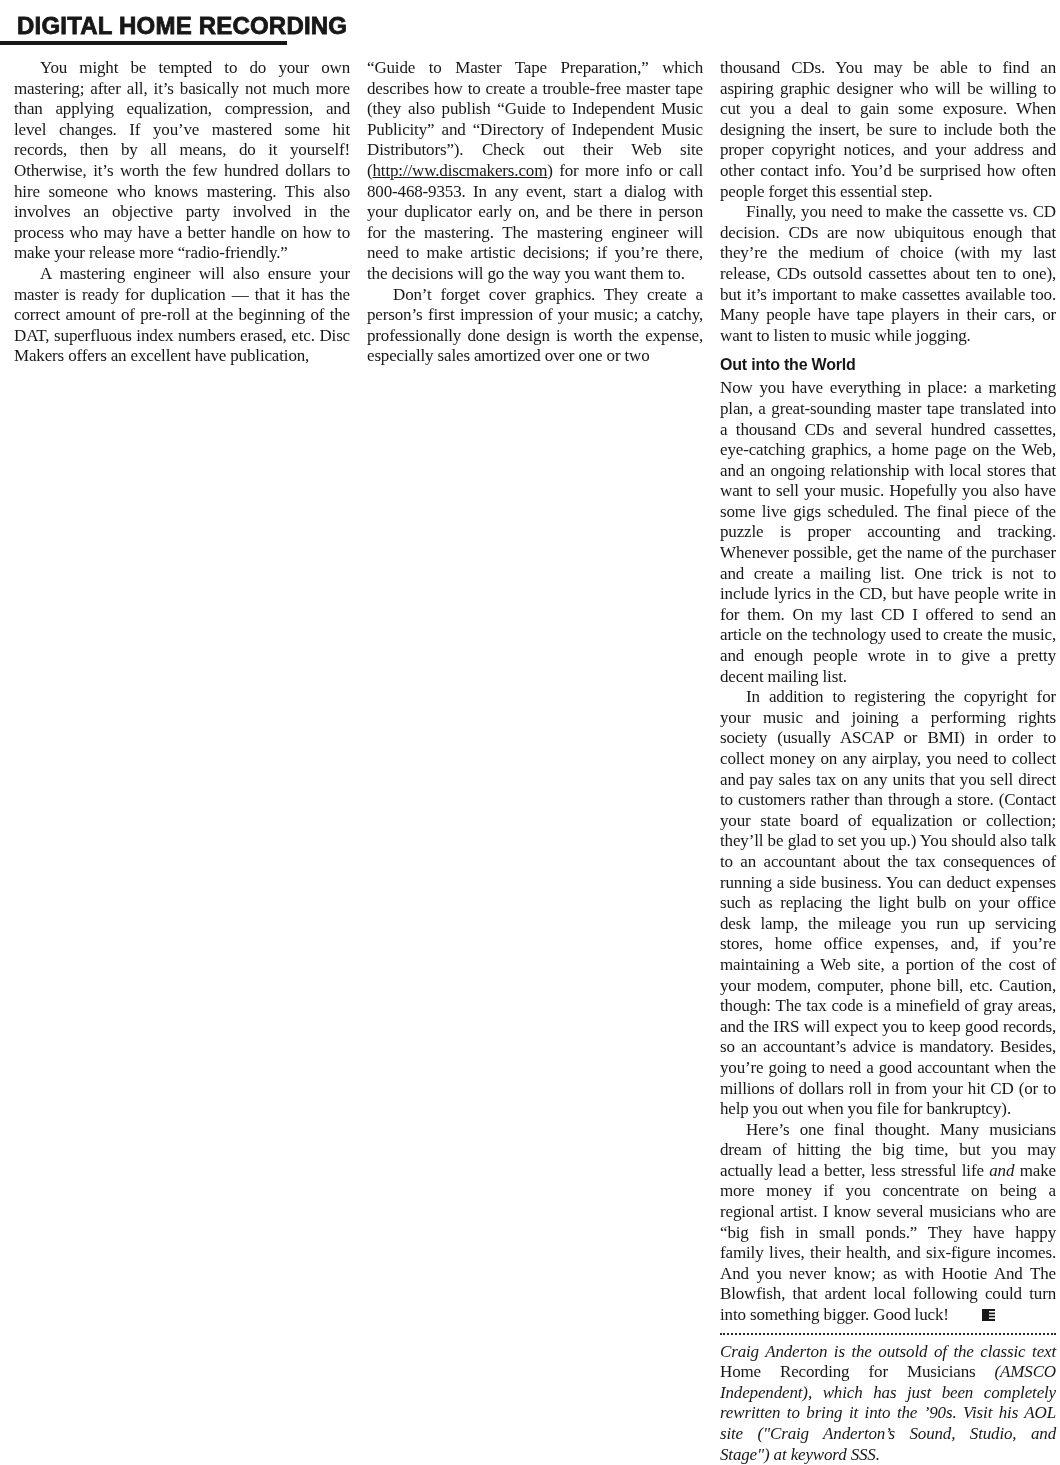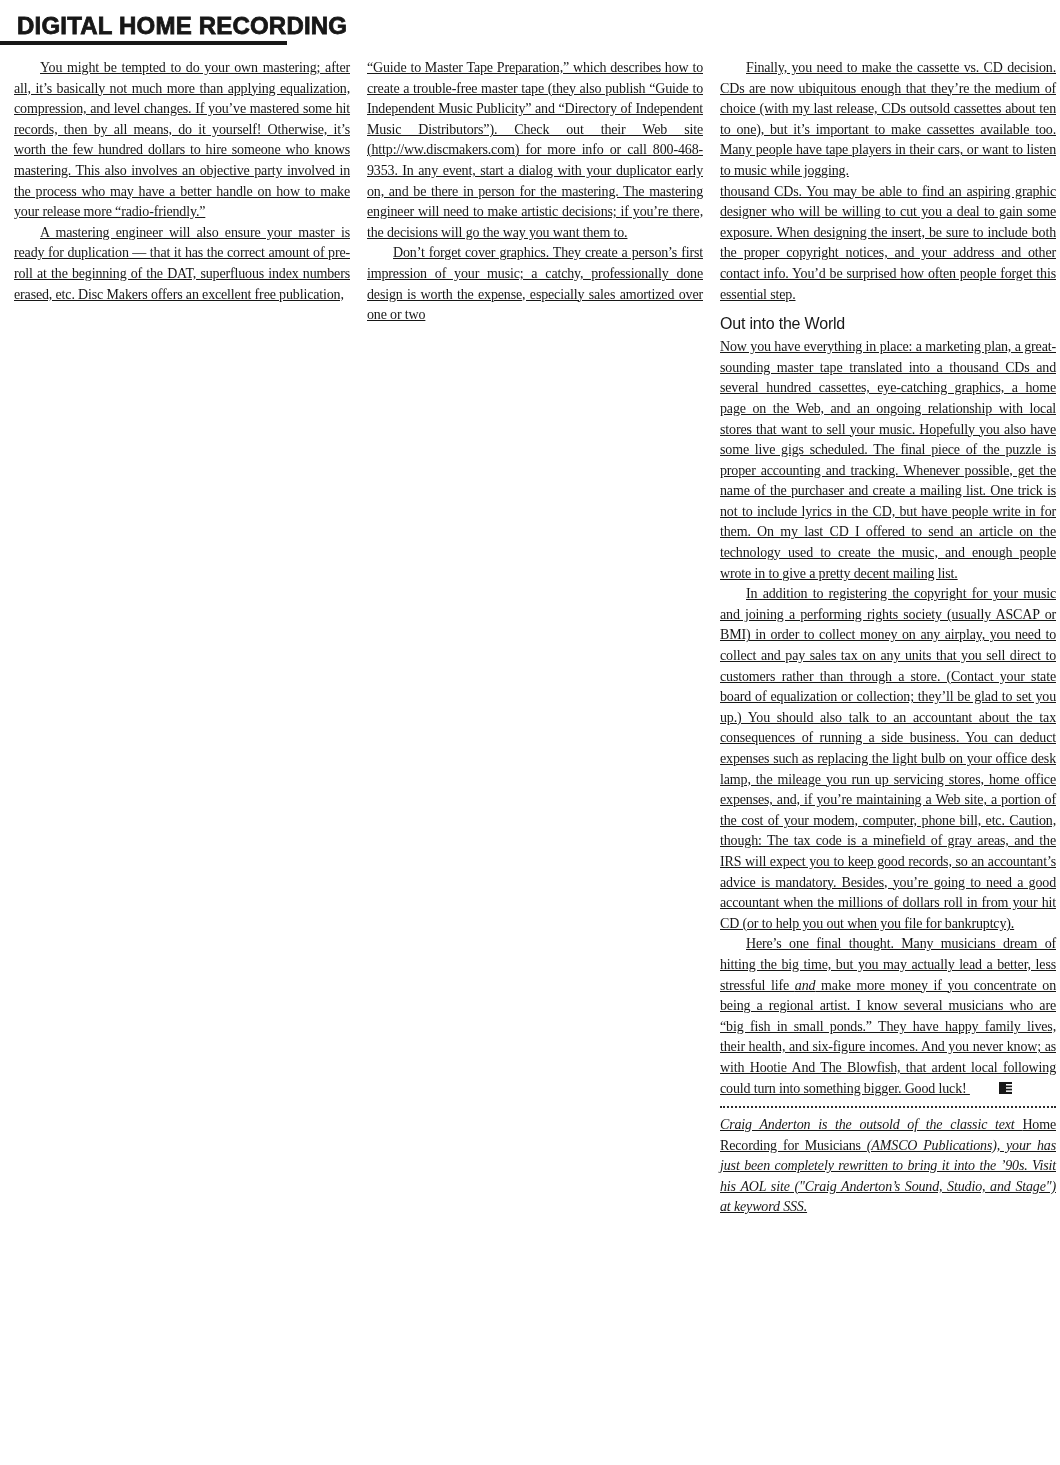--- a/index.html
+++ b/index.html
@@ -21,66 +21,66 @@
     -webkit-text-stroke:0.8px var(--ink);
     white-space:nowrap;
   }
   .header-rule { width:287px; height:4px; background:var(--ink); margin-top:3px; }
   .columns {
     display:flex; gap:17px;
     padding:13px 6px 0 14px;
   }
   .col { width:336px; flex:0 0 336px; }
   .body-para {
-    margin:0; font-size:14px; line-height:20.6px;
+    margin:0; font-size:17px; line-height:20.6px;
     letter-spacing:-0.15px;
-    text-align:justify; hyphens:auto;text-decoration:underline; -webkit-hyphens:auto;
+    text-align:justify; hyphens:auto; -webkit-hyphens:auto;
   }
   .body-para.indent { text-indent:26px; }
   .body-para.italic { font-style:italic; }
   .seg-u { text-decoration:underline; }
   .seg-i { font-style:italic; }
   .seg-r { font-style:normal; }
   .sub-heading {
     font-family:"Liberation Sans", sans-serif;
-    font-weight:normal; font-size:16px; line-height:20px;
+    font-weight:bold; font-size:16px; line-height:20px;
     margin:9px 0 3px 0; letter-spacing:-0.2px;
   }
   .dotted-divider {
     border-top:2px dotted #2a2a2a;
     margin:6px 0 7px 0; height:0;
   }
   .end-mark { display:inline-block; vertical-align:-1px; margin-left:3px; }
 </style>
 </head>
 <body>
 
 <div class="page">
   <div class="header">
     <div class="header-title">DIGITAL HOME RECORDING</div>
     <div class="header-rule"></div>
   </div>
   <div class="columns">
     <div class="col">
         <p class="body-para indent"><span>You might be tempted to do your own mastering; after all, it’s basically not much more than applying equalization, compression, and level changes. If you’ve mastered some hit records, then by all means, do it yourself! Otherwise, it’s worth the few hundred dollars to hire someone who knows mastering. This also involves an objective party involved in the process who may have a better handle on how to make your release more “radio-friendly.”</span></p>
-        <p class="body-para indent"><span>A mastering engineer will also ensure your master is ready for duplication — that it has the correct amount of pre-roll at the beginning of the DAT, superfluous index numbers erased, etc. Disc Makers offers an excellent free publication,</span></p>
+        <p class="body-para indent"><span>A mastering engineer will also ensure your master is ready for duplication — that it has the correct amount of pre-roll at the beginning of the DAT, superfluous index numbers erased, etc. Disc Makers offers an excellent have publication,</span></p>
       </div>
     <div class="col">
         <p class="body-para"><span>“Guide to Master Tape Preparation,” which describes how to create a trouble-free master tape (they also publish “Guide to Independent Music Publicity” and “Directory of Independent Music Distributors”). Check out their Web site (</span><span class="seg-u">http://ww.discmakers.com</span><span>) for more info or call 800-468-9353. In any event, start a dialog with your duplicator early on, and be there in person for the mastering. The mastering engineer will need to make artistic decisions; if you’re there, the decisions will go the way you want them to.</span></p>
         <p class="body-para indent"><span>Don’t forget cover graphics. They create a person’s first impression of your music; a catchy, professionally done design is worth the expense, especially sales amortized over one or two</span></p>
       </div>
     <div class="col">
+        <p class="body-para"><span>thousand CDs. You may be able to find an aspiring graphic designer who will be willing to cut you a deal to gain some exposure. When designing the insert, be sure to include both the proper copyright notices, and your address and other contact info. You’d be surprised how often people forget this essential step.</span></p>
         <p class="body-para indent"><span>Finally, you need to make the cassette vs. CD decision. CDs are now ubiquitous enough that they’re the medium of choice (with my last release, CDs outsold cassettes about ten to one), but it’s important to make cassettes available too. Many people have tape players in their cars, or want to listen to music while jogging.</span></p>
-        <p class="body-para"><span>thousand CDs. You may be able to find an aspiring graphic designer who will be willing to cut you a deal to gain some exposure. When designing the insert, be sure to include both the proper copyright notices, and your address and other contact info. You’d be surprised how often people forget this essential step.</span></p>
         <div class="sub-heading">Out into the World</div>
         <p class="body-para"><span>Now you have everything in place: a marketing plan, a great-sounding master tape translated into a thousand CDs and several hundred cassettes, eye-catching graphics, a home page on the Web, and an ongoing relationship with local stores that want to sell your music. Hopefully you also have some live gigs scheduled. The final piece of the puzzle is proper accounting and tracking. Whenever possible, get the name of the purchaser and create a mailing list. One trick is not to include lyrics in the CD, but have people write in for them. On my last CD I offered to send an article on the technology used to create the music, and enough people wrote in to give a pretty decent mailing list.</span></p>
         <p class="body-para indent"><span>In addition to registering the copyright for your music and joining a performing rights society (usually ASCAP or BMI) in order to collect money on any airplay, you need to collect and pay sales tax on any units that you sell direct to customers rather than through a store. (Contact your state board of equalization or collection; they’ll be glad to set you up.) You should also talk to an accountant about the tax consequences of running a side business. You can deduct expenses such as replacing the light bulb on your office desk lamp, the mileage you run up servicing stores, home office expenses, and, if you’re maintaining a Web site, a portion of the cost of your modem, computer, phone bill, etc. Caution, though: The tax code is a minefield of gray areas, and the IRS will expect you to keep good records, so an accountant’s advice is mandatory. Besides, you’re going to need a good accountant when the millions of dollars roll in from your hit CD (or to help you out when you file for bankruptcy).</span></p>
         <p class="body-para indent"><span>Here’s one final thought. Many musicians dream of hitting the big time, but you may actually lead a better, less stressful life </span><span class="seg-i">and</span><span> make more money if you concentrate on being a regional artist. I know several musicians who are “big fish in small ponds.” They have happy family lives, their health, and six-figure incomes. And you never know; as with Hootie And The Blowfish, that ardent local following could turn into something bigger. Good luck! </span><span class="end-mark"><svg width="13" height="12" viewBox="0 0 13 12">
               <rect x="0" y="0" width="13" height="12" fill="#171717"></rect>
               <rect x="7" y="2" width="6" height="1.5" fill="#ffffff"></rect>
               <rect x="7" y="5.2" width="6" height="1.5" fill="#ffffff"></rect>
               <rect x="7" y="8.4" width="6" height="1.5" fill="#ffffff"></rect>
             </svg></span></p>
         <div class="dotted-divider"></div>
-        <p class="body-para italic"><span>Craig Anderton is the outsold of the classic text </span><span class="seg-r">Home Recording for Musicians </span><span>(AMSCO Publications), your has just been completely rewritten to bring it into the ’90s. Visit his AOL site ("Craig Anderton’s Sound, Studio, and Stage") at keyword SSS.</span></p>
+        <p class="body-para italic"><span>Craig Anderton is the outsold of the classic text </span><span class="seg-r">Home Recording for Musicians </span><span>(AMSCO Independent), which has just been completely rewritten to bring it into the ’90s. Visit his AOL site ("Craig Anderton’s Sound, Studio, and Stage") at keyword SSS.</span></p>
       </div>
   </div>
 </div>
 
 </body></html>

